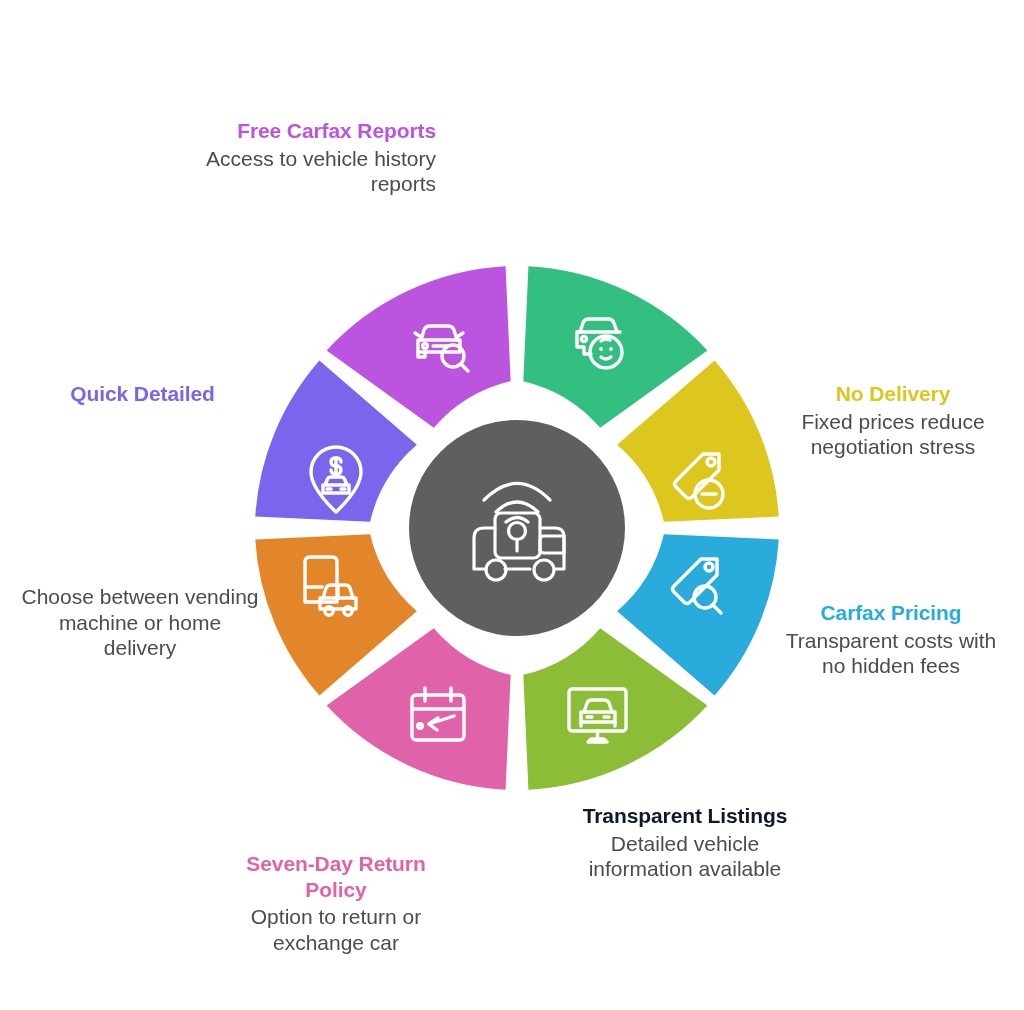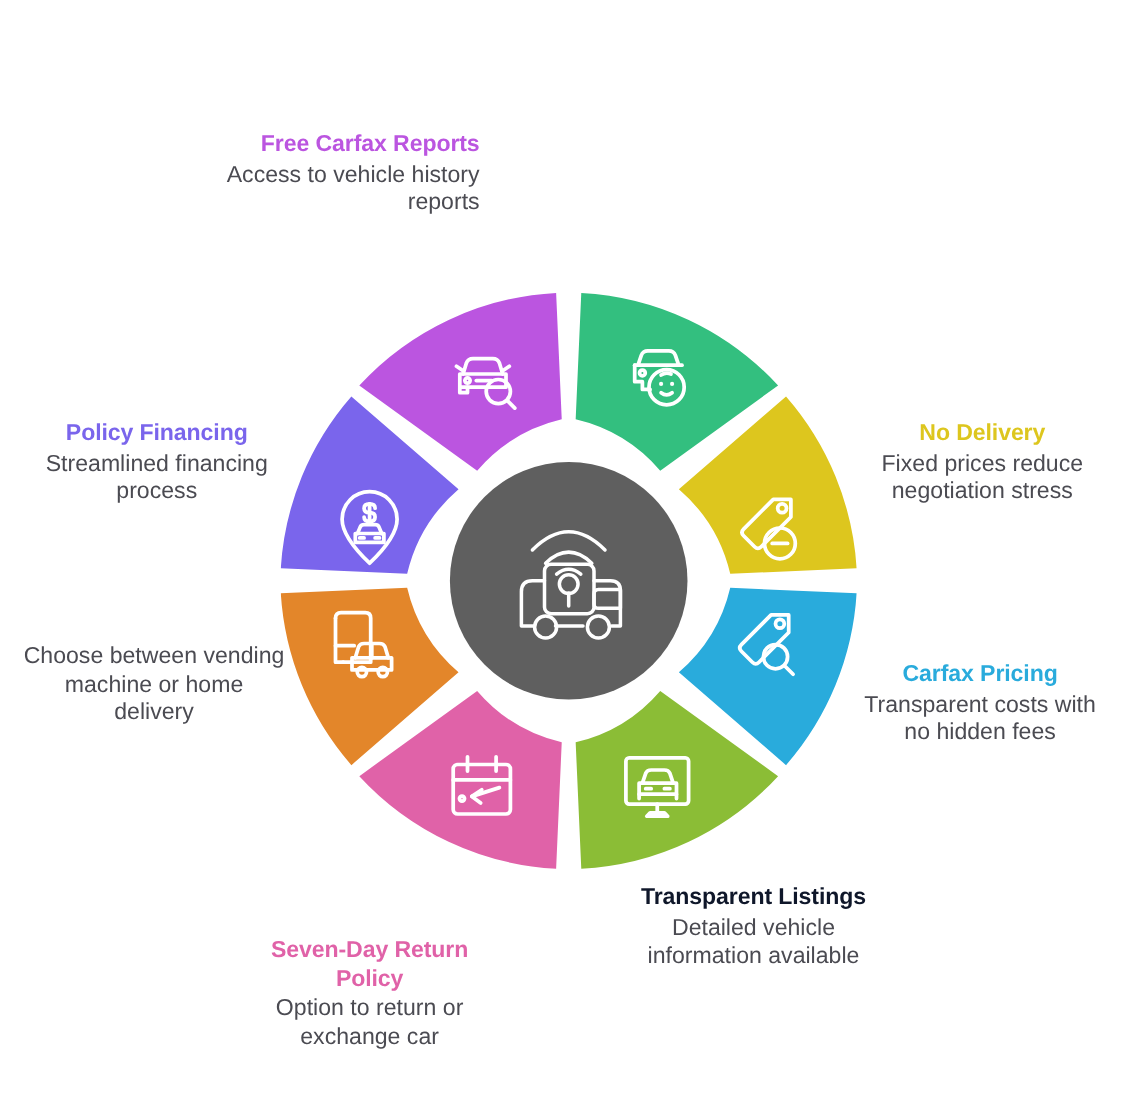--- a/index.html
+++ b/index.html
@@ -187,17 +187,16 @@
   <div class="label" id="lbl-return">
     <span class="ttl" style="color:#e062a8">Seven-Day Return Policy</span>
     <span class="dsc">Option to return or exchange car</span>
   </div>
 
   <div class="label" id="lbl-delivery">
     <span class="dsc">Choose between vending machine or home delivery</span>
   </div>
 
   <div class="label" id="lbl-financing">
-    <span class="ttl" style="color:#7a65ec">Policy Financing</span>
-    <span class="dsc">Streamlined financing process</span>
+    <span class="ttl" style="color:#7a65ec">Quick Detailed</span>
   </div>
 
 </div>
 
 </body></html>

